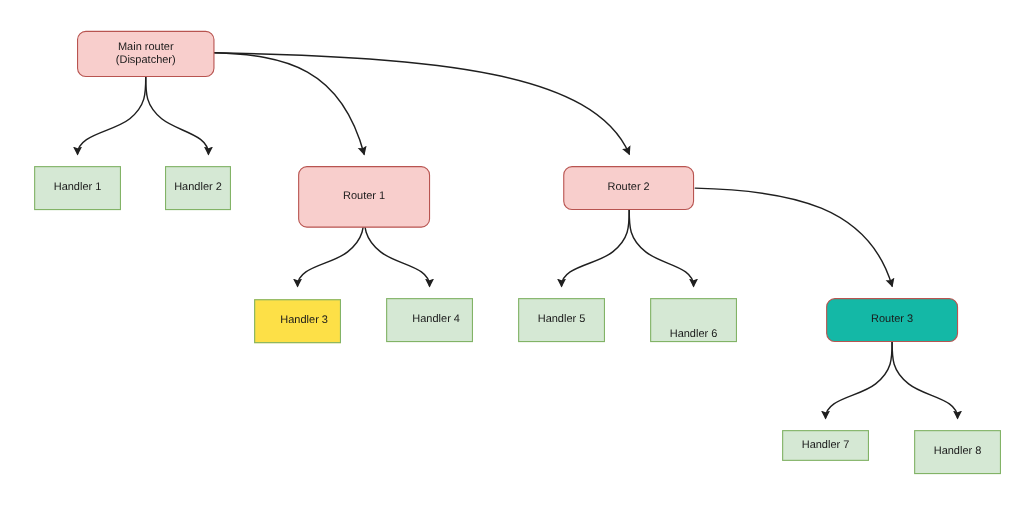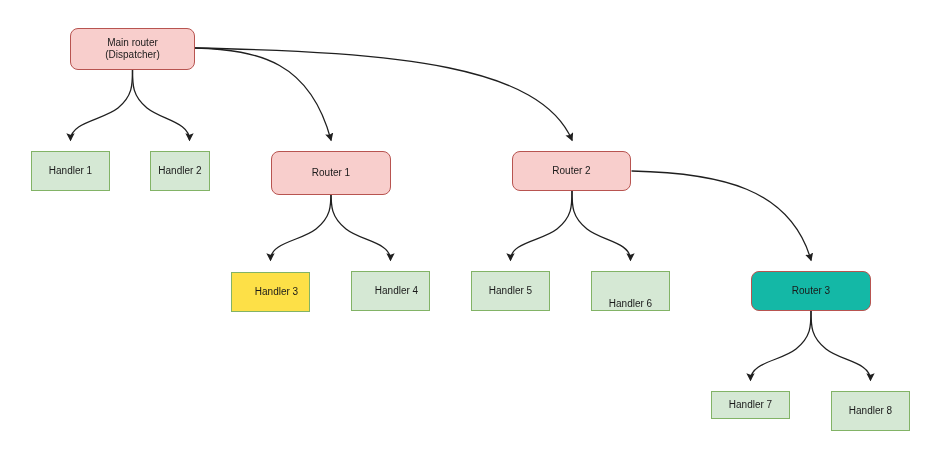--- a/index.html
+++ b/index.html
@@ -79,21 +79,21 @@
         <path d="M 811 311 C 811 326 811 337 796 349 C 781 361 750.5 362 750.5 380" fill="none" stroke="#1f1f1f" stroke-width="1.3" stroke-linecap="round" marker-end="url(#arrowhead)"></path>
         <path d="M 811 311 C 811 326 811 337 826 349 C 841 361 870.5 362 870.5 380" fill="none" stroke="#1f1f1f" stroke-width="1.3" stroke-linecap="round" marker-end="url(#arrowhead)"></path>
       </g>
   </svg>
 
   <div id="nodes-group">
       <div class="node node-router" style="left: 70px; top: 28px; width: 125px; height: 42px; background: rgb(248, 206, 204); border-color: rgb(184, 84, 80); color: rgb(26, 26, 26);"><span class="node-label">Main router
 (Dispatcher)</span></div>
       <div class="node node-handler" style="left: 31px; top: 151px; width: 79px; height: 40px; background: rgb(213, 232, 212); border-color: rgb(130, 179, 102); color: rgb(26, 26, 26);"><span class="node-label">Handler 1</span></div>
       <div class="node node-handler" style="left: 150px; top: 151px; width: 60px; height: 40px; background: rgb(213, 232, 212); border-color: rgb(130, 179, 102); color: rgb(26, 26, 26);"><span class="node-label">Handler 2</span></div>
-      <div class="node node-router" style="left: 271px; top: 151px; width: 120px; height: 44px; background: rgb(248, 206, 204); border-color: rgb(184, 84, 80); color: rgb(26, 26, 26);"><span class="node-label">Router 1</span></div>
+      <div class="node node-router" style="left: 271px; top: 151px; width: 120px; height: 56px; background: rgb(248, 206, 204); border-color: rgb(184, 84, 80); color: rgb(26, 26, 26);"><span class="node-label">Router 1</span></div>
       <div class="node node-router" style="left: 512px; top: 151px; width: 119px; height: 40px; background: rgb(248, 206, 204); border-color: rgb(184, 84, 80); color: rgb(26, 26, 26);"><span class="node-label">Router 2</span></div>
       <div class="node node-handler" style="left: 231px; top: 272px; width: 79px; height: 40px; background: #fde047; border-color: rgb(130, 179, 102); color: rgb(26, 26, 26); padding-left: 12px;"><span class="node-label">Handler 3</span></div>
       <div class="node node-handler" style="left: 351px; top: 271px; width: 79px; height: 40px; background: rgb(213, 232, 212); border-color: rgb(130, 179, 102); color: rgb(26, 26, 26); padding-left: 12px;"><span class="node-label">Handler 4</span></div>
       <div class="node node-handler" style="left: 471px; top: 271px; width: 79px; height: 40px; background: rgb(213, 232, 212); border-color: rgb(130, 179, 102); color: rgb(26, 26, 26);"><span class="node-label">Handler 5</span></div>
       <div class="node node-handler" style="left: 591px; top: 271px; width: 79px; height: 40px; background: rgb(213, 232, 212); border-color: rgb(130, 179, 102); color: rgb(26, 26, 26); align-items: flex-end;"><span class="node-label">Handler 6</span></div>
       <div class="node node-router" style="left: 751px; top: 271px; width: 120px; height: 40px; background: #14b8a6; border-color: rgb(184, 84, 80); color: rgb(26, 26, 26);"><span class="node-label">Router 3</span></div>
       <div class="node node-handler" style="left: 711px; top: 391px; width: 79px; height: 28px; background: rgb(213, 232, 212); border-color: rgb(130, 179, 102); color: rgb(26, 26, 26);"><span class="node-label">Handler 7</span></div>
       <div class="node node-handler" style="left: 831px; top: 391px; width: 79px; height: 40px; background: rgb(213, 232, 212); border-color: rgb(130, 179, 102); color: rgb(26, 26, 26);"><span class="node-label">Handler 8</span></div>
     </div>
 

